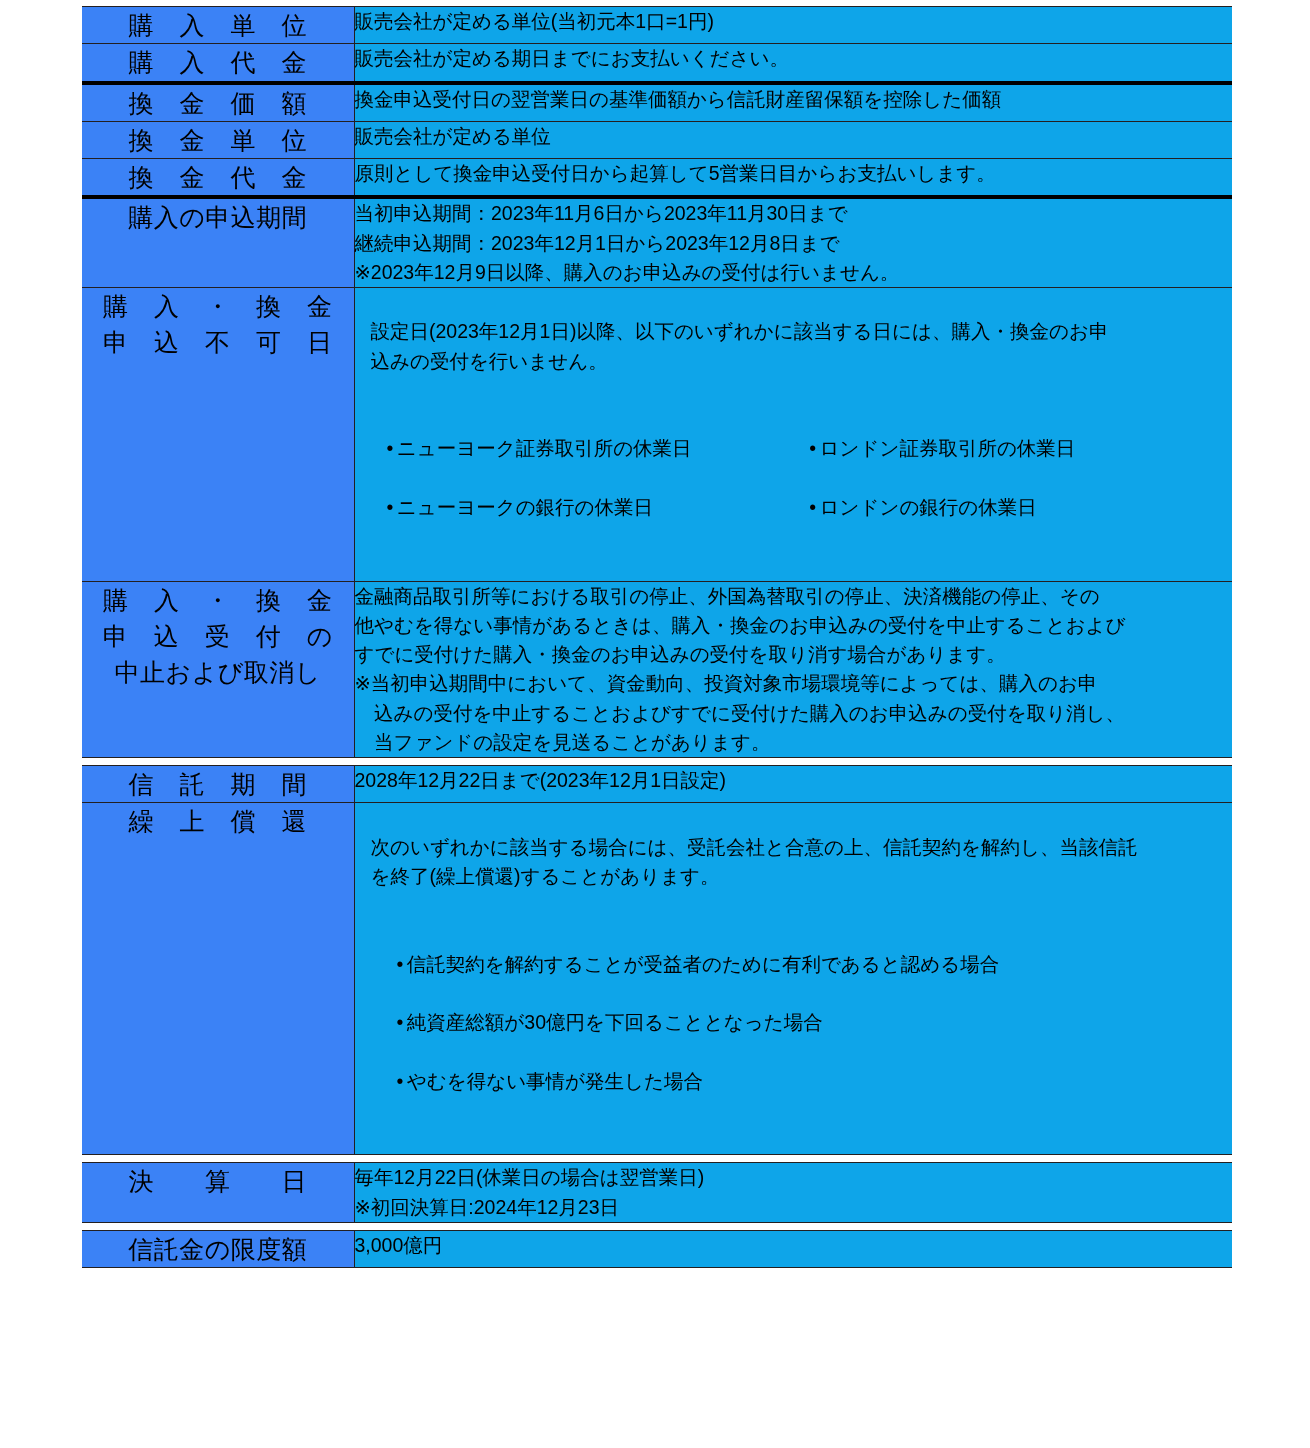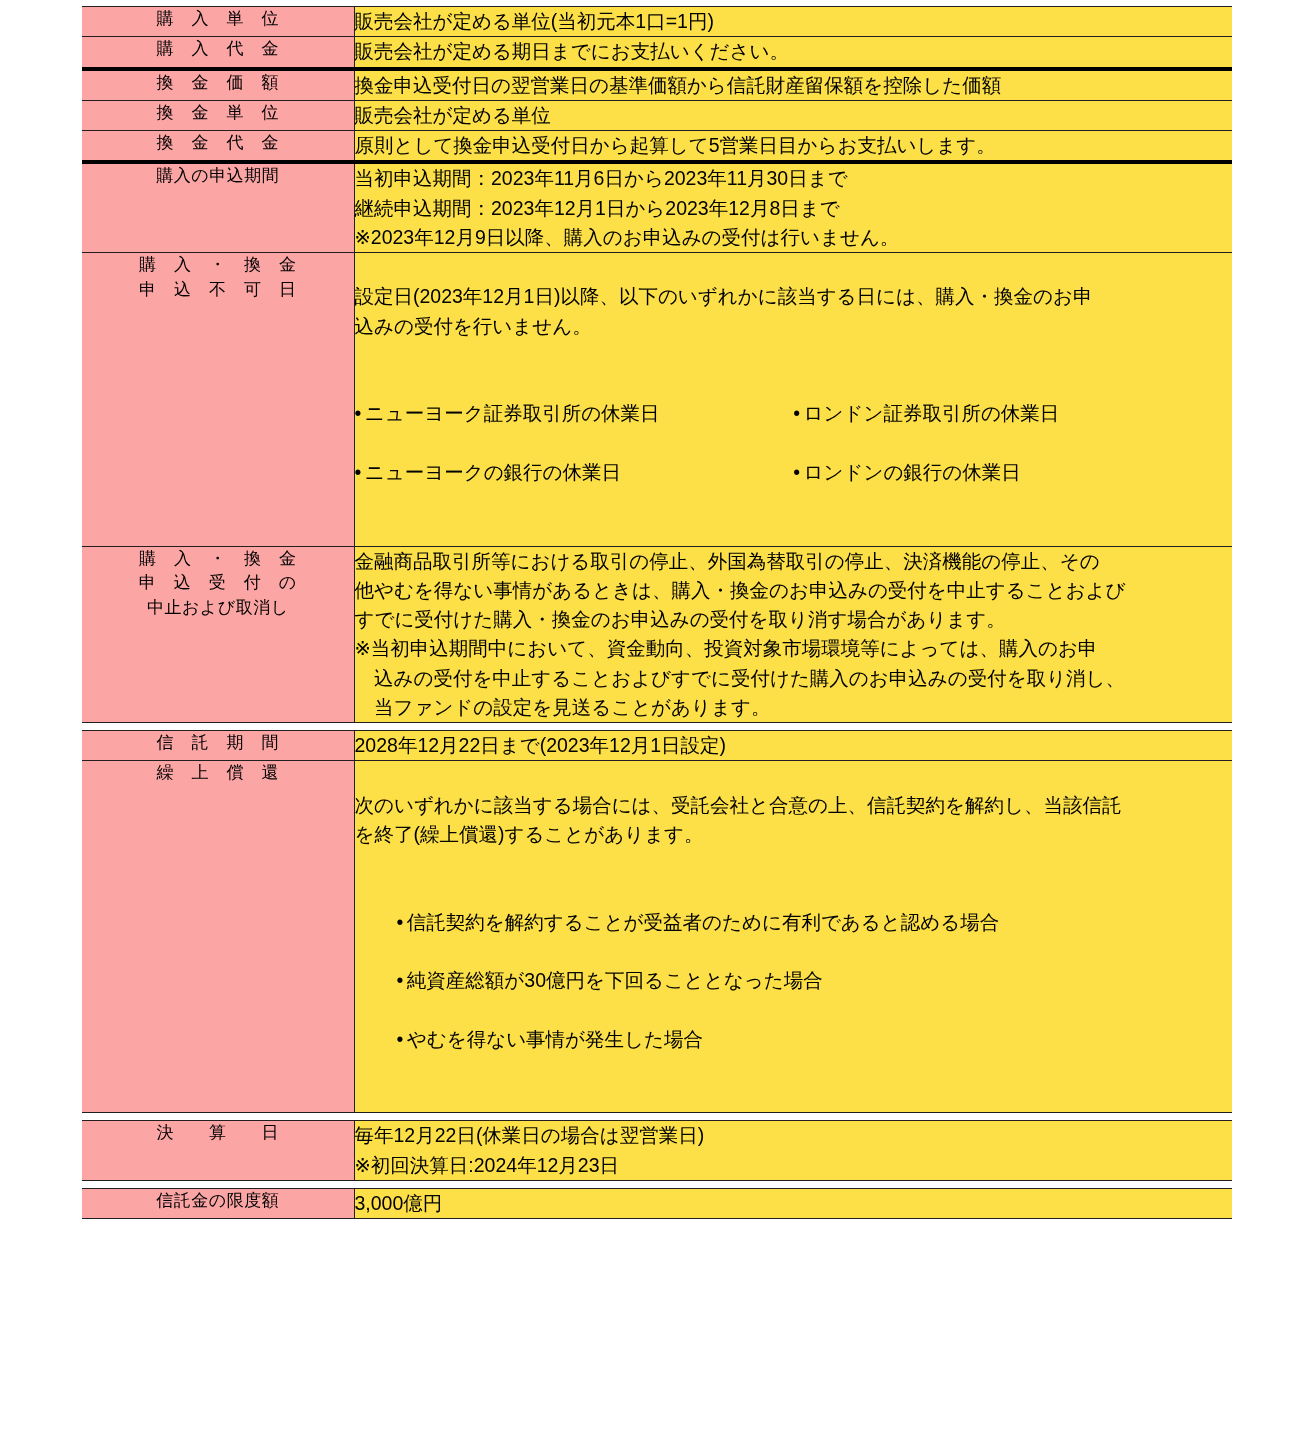--- a/index.html
+++ b/index.html
@@ -23,73 +23,75 @@
     border-collapse: collapse;
     table-layout: fixed;
   }
   table.fund-table td {
     vertical-align: top;
     padding: 0;
   }
   
   .lbl {
     width: 272px;
-    background: #fca5a5;
+    background: #3b82f6;
     border-top: 1px solid #231f20;
     border-bottom: 1px solid #231f20;
     border-right: 1px solid #231f20;
     text-align: center;
     vertical-align: middle;
-    font-size: 17px;
+    font-size: 25px;
     line-height: 1.45;
     padding: 7px 6px;
     box-sizing: border-box;
     letter-spacing: 0.5px;
     white-space: pre-line;
   }
   
   .val {
-    background: #fde047;
+    background: #0ea5e9;
     border-top: 1px solid #231f20;
     border-bottom: 1px solid #231f20;
     font-size: 19.5px;
     line-height: 1.5;
     padding: 7px 10px 7px 13px;
     box-sizing: border-box;
     white-space: pre-line;
   }
   tr.thick-bottom > td {
     border-bottom: 4px solid #000000;
   }
   
   .bullets {
     display: block;
   }
   .bullet-row {
     display: flex;
+    margin-left: 32px;
   }
   .bullet-row .bcell {
     width: 50%;
     box-sizing: border-box;
   }
   .b-item {
     display: block;
     text-indent: -0.95em;
     padding-left: 0.95em;
   }
   .b-item::before {
     content: "•";
     padding-right: 0.18em;
   }
   .indent-list {
     display: block;
     padding-left: 42px;
   }
   .note {
     display: block;
+    margin-left: 16px;
   }
   .spacer-row td {
     border: none;
     height: 7px;
     background: #ffffff;
     padding: 0;
   }
 </style>
 </head>
 <body>

